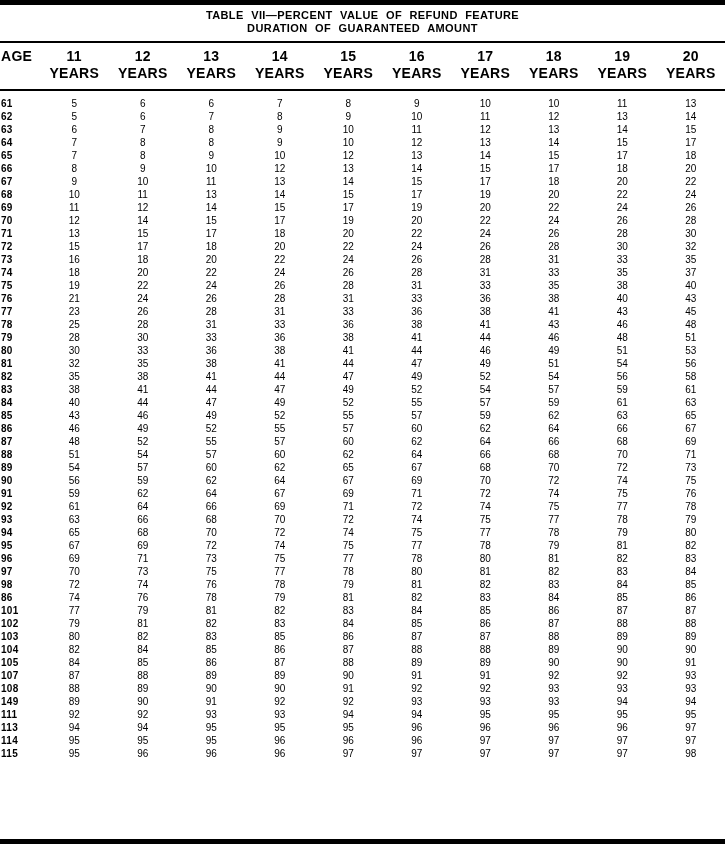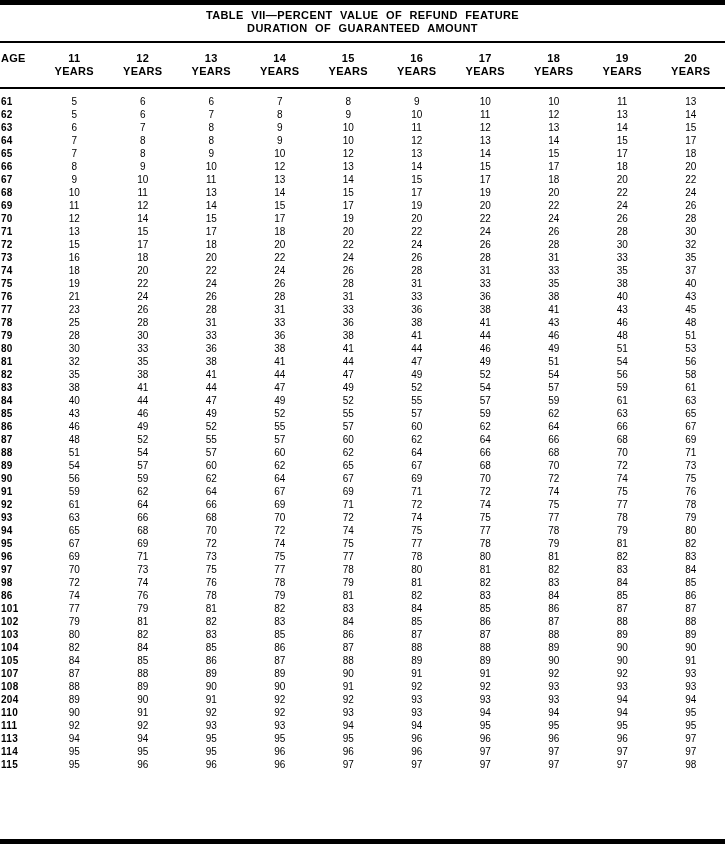--- a/index.html
+++ b/index.html
@@ -51,21 +51,21 @@
     top: 43px;
     left: 0;
     width: 725px;
     border-collapse: collapse;
     table-layout: fixed;
   }
   table.data-table col.age-col { width: 40px; }
 
   thead th {
     font-weight: bold;
-    font-size: 11px;
+    font-size: 14px;
     letter-spacing: 0.3px;
     text-align: center;
     padding: 0;
   }
   thead tr.hdr-num th { height: 21px; vertical-align: bottom; }
   thead tr.hdr-lbl th { height: 14px; vertical-align: top; padding-top: 1px; }
   thead tr.hdr-spacer td { height: 8px; padding: 0; }
   thead { border-bottom: 2px solid #000000; }
   thead th.age-hdr { text-align: left; padding-left: 1px; }
 
@@ -737,46 +737,33 @@
         <td>90</td>
         <td>90</td>
         <td>91</td>
         <td>92</td>
         <td>92</td>
         <td>93</td>
         <td>93</td>
         <td>93</td>
       </tr>
       <tr>
-        <th>204</th>
+        <th>149</th>
         <td>89</td>
         <td>90</td>
         <td>91</td>
         <td>92</td>
         <td>92</td>
         <td>93</td>
         <td>93</td>
         <td>93</td>
         <td>94</td>
         <td>94</td>
       </tr>
       <tr>
-        <th>110</th>
-        <td>90</td>
-        <td>91</td>
-        <td>92</td>
-        <td>92</td>
-        <td>93</td>
-        <td>93</td>
-        <td>94</td>
-        <td>94</td>
-        <td>94</td>
-        <td>95</td>
-      </tr>
-      <tr>
         <th>111</th>
         <td>92</td>
         <td>92</td>
         <td>93</td>
         <td>93</td>
         <td>94</td>
         <td>94</td>
         <td>95</td>
         <td>95</td>
         <td>95</td>

